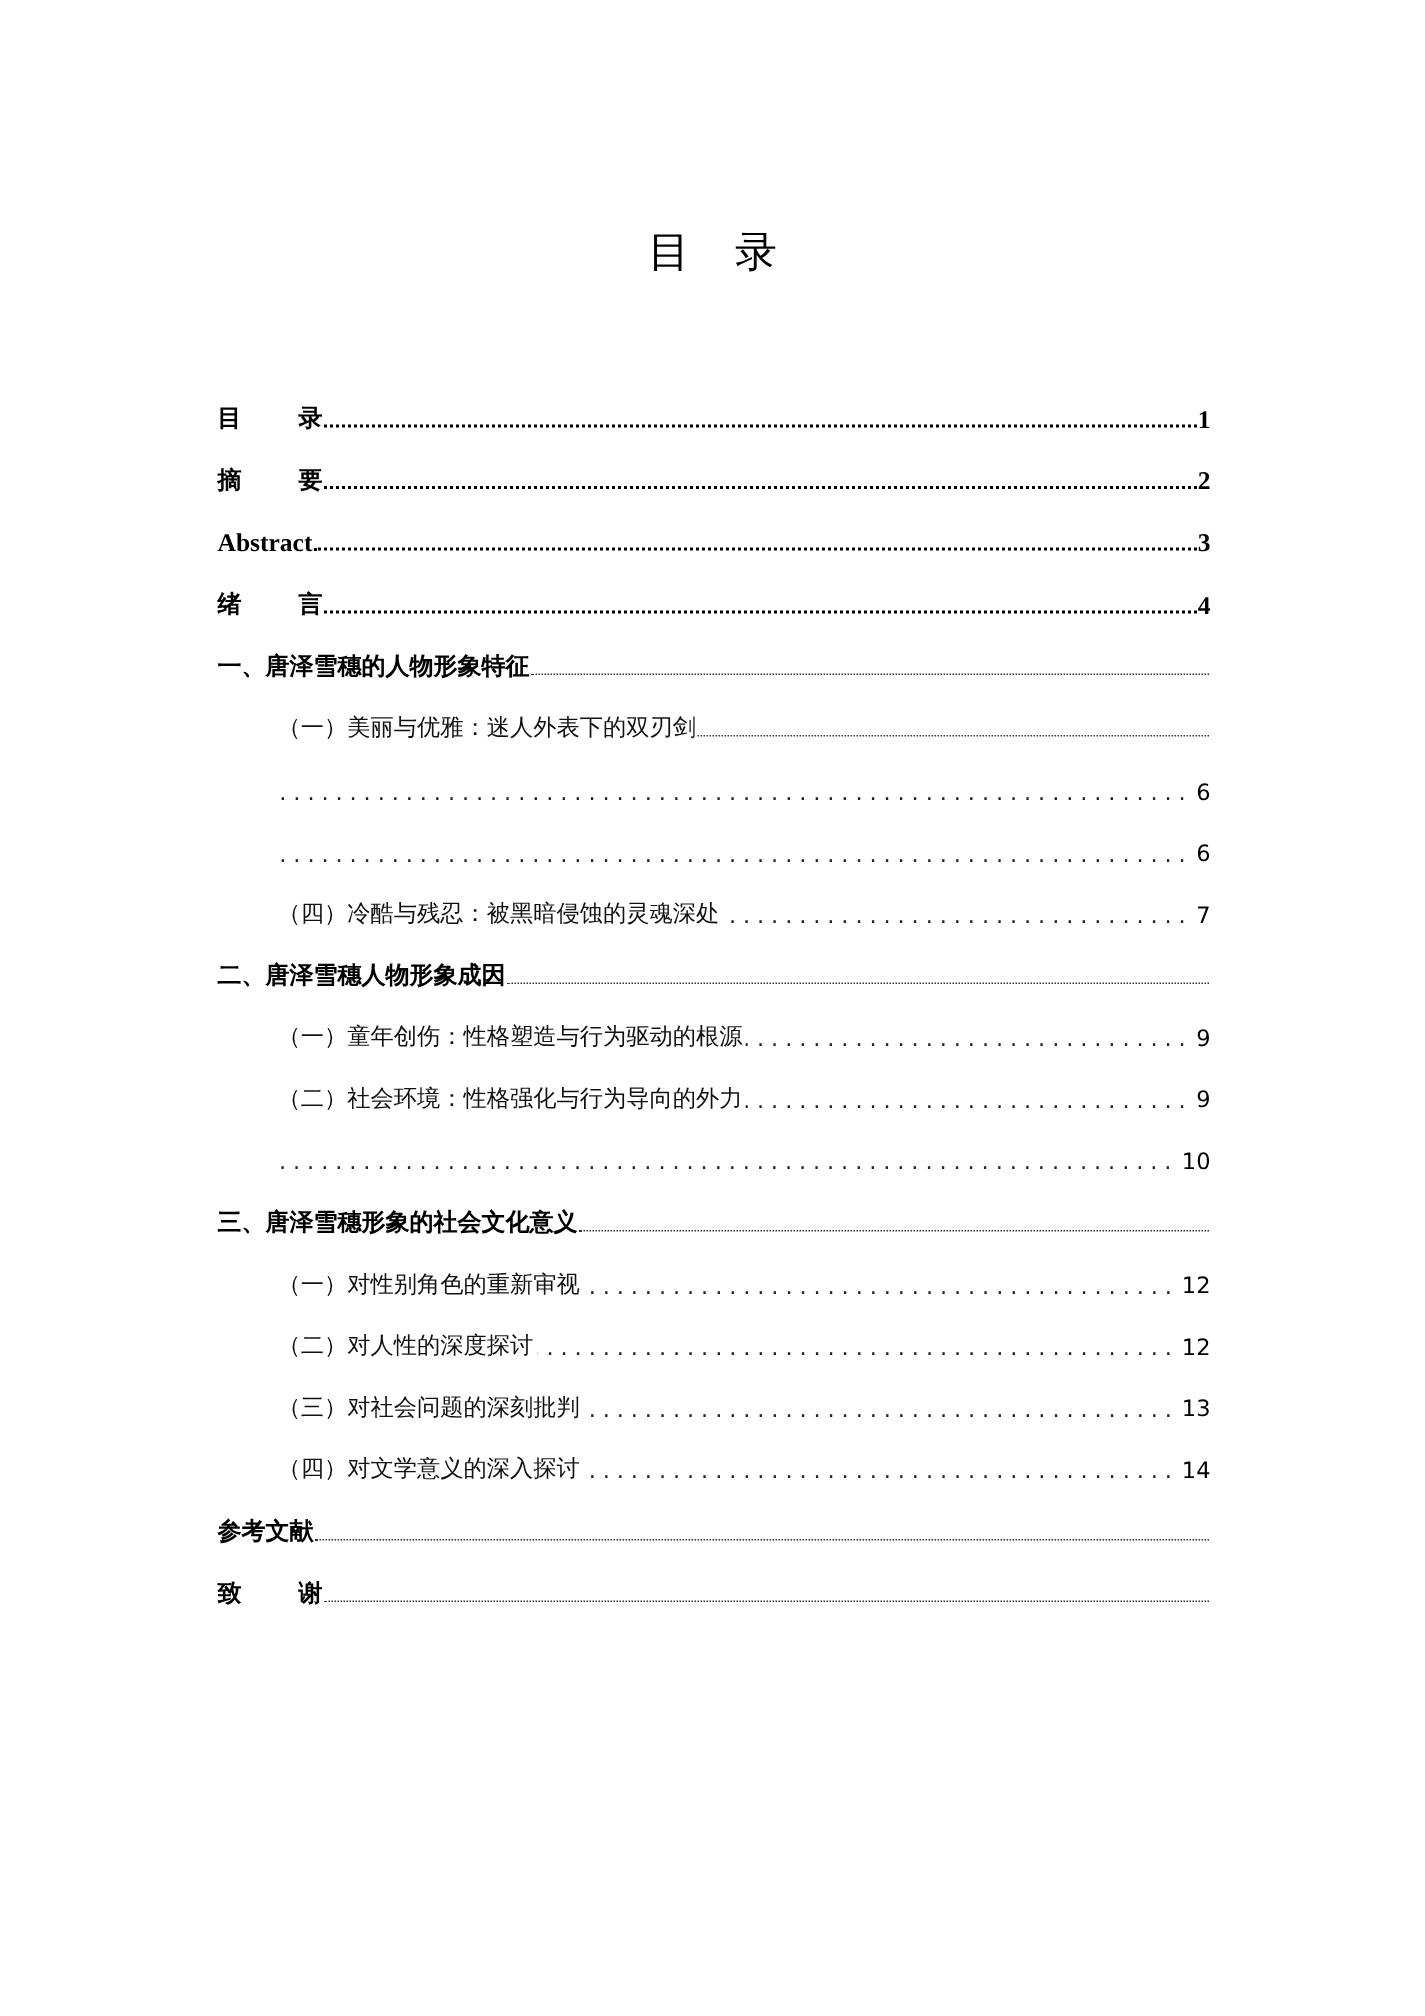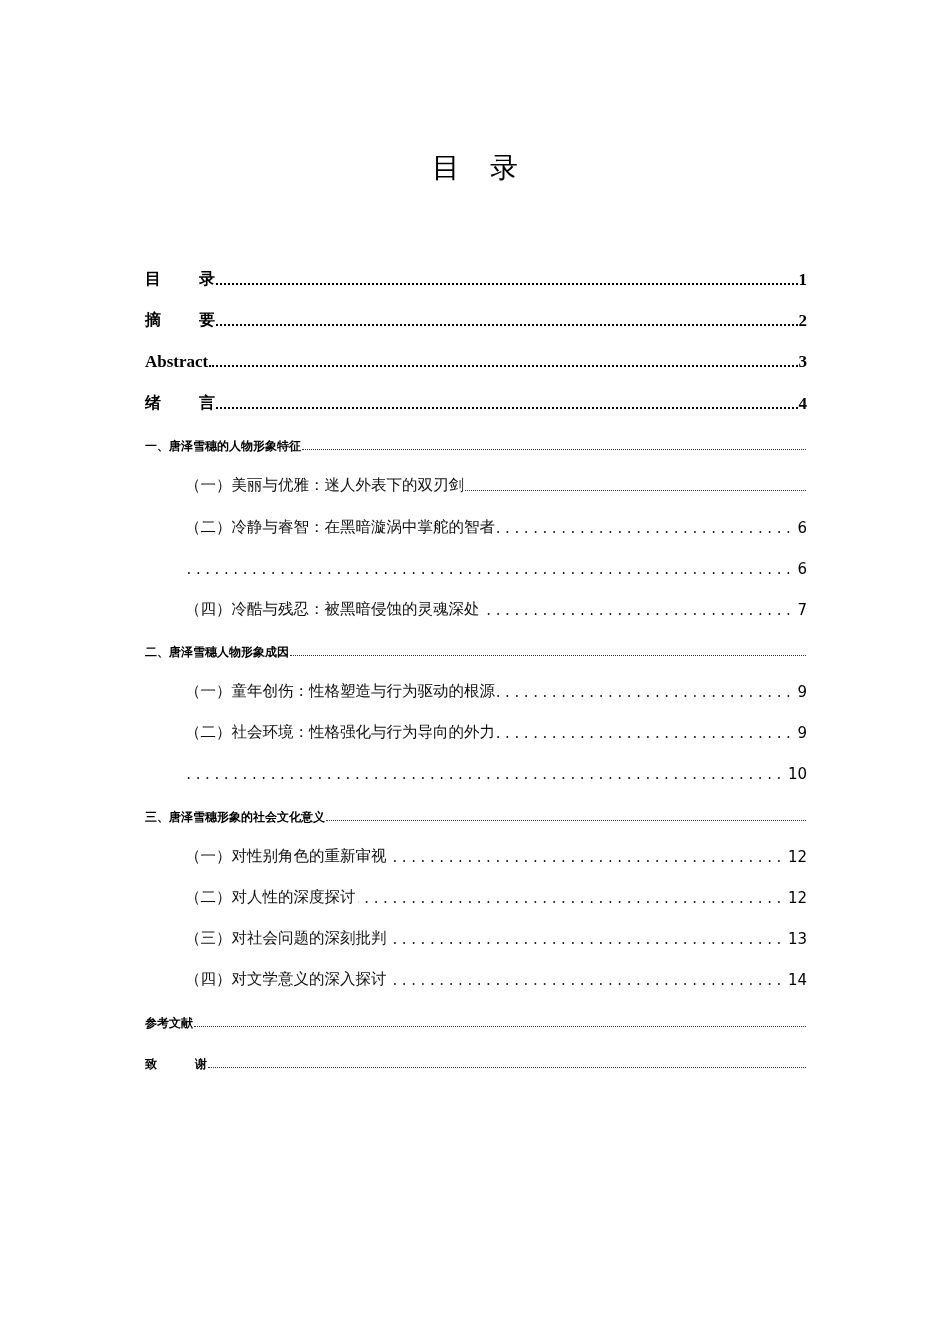--- a/index.html
+++ b/index.html
@@ -23,21 +23,21 @@
   .row .num { flex: 0 0 auto; white-space: nowrap; }
 
   
   .row.l1-serif { font-family: "Liberation Serif", serif; font-weight: bold; font-size: 17px; }
   .row.l1-serif .label { font-family: "DejaVu Sans", sans-serif; font-weight: bold; font-size: 16px; }
   .row.l1-serif .label.latin { font-family: "Liberation Serif", serif; font-size: 17px; margin-top: 24px; }
   .row.l1-serif .leader { border-bottom: 2px dotted #000; height: 0; margin-bottom: 5px; }
   .row.l1-serif .num { font-size: 17px; line-height: 20px; }
 
   
-  .row.l1-ch .label { font-family: "DejaVu Sans", sans-serif; font-weight: bold; font-size: 12px; }
+  .row.l1-ch .label { font-family: "DejaVu Sans", sans-serif; font-weight: bold; font-size: 16px; }
   .row.l1-ch .leader { border-bottom: 1px dotted #333; height: 0; margin-bottom: 5px; }
 
   
   .row.l2 { left: 40px; width: 622px; }
   .row.l2 .label { font-family: "DejaVu Sans", sans-serif; font-size: 15.5px; color: #111; margin-top: 32px; }
   .row.l2 .leader.tight { border-bottom: 1px dotted #333; height: 0; margin-bottom: 5px; }
   .row.l2 .leader.spaced {
     height: auto; margin: 0 2px 0 2px; font-family: "DejaVu Sans", sans-serif; font-size: 15px;
     letter-spacing: 4.6px; line-height: 20px; color: #222; text-align: right; direction: rtl;
   }
@@ -84,21 +84,20 @@
     <span class="num"></span>
   </div>
 
   <div class="row l2" style="top:472px">
     <span class="label">（一）美丽与优雅：迷人外表下的双刃剑</span>
     <span class="leader tight"></span>
     <span class="num"></span>
   </div>
 
   <div class="row l2" style="top:514px">
-    <span class="label">（二）冷静与睿智：在黑暗漩涡中掌舵的智者</span>
     <span class="leader spaced">......................................................................................................................................................</span>
     <span class="num">6</span>
   </div>
 
   <div class="row l2" style="top:555px">
     <span class="leader spaced">......................................................................................................................................................</span>
     <span class="num">6</span>
   </div>
 
   <div class="row l2" style="top:596px">

